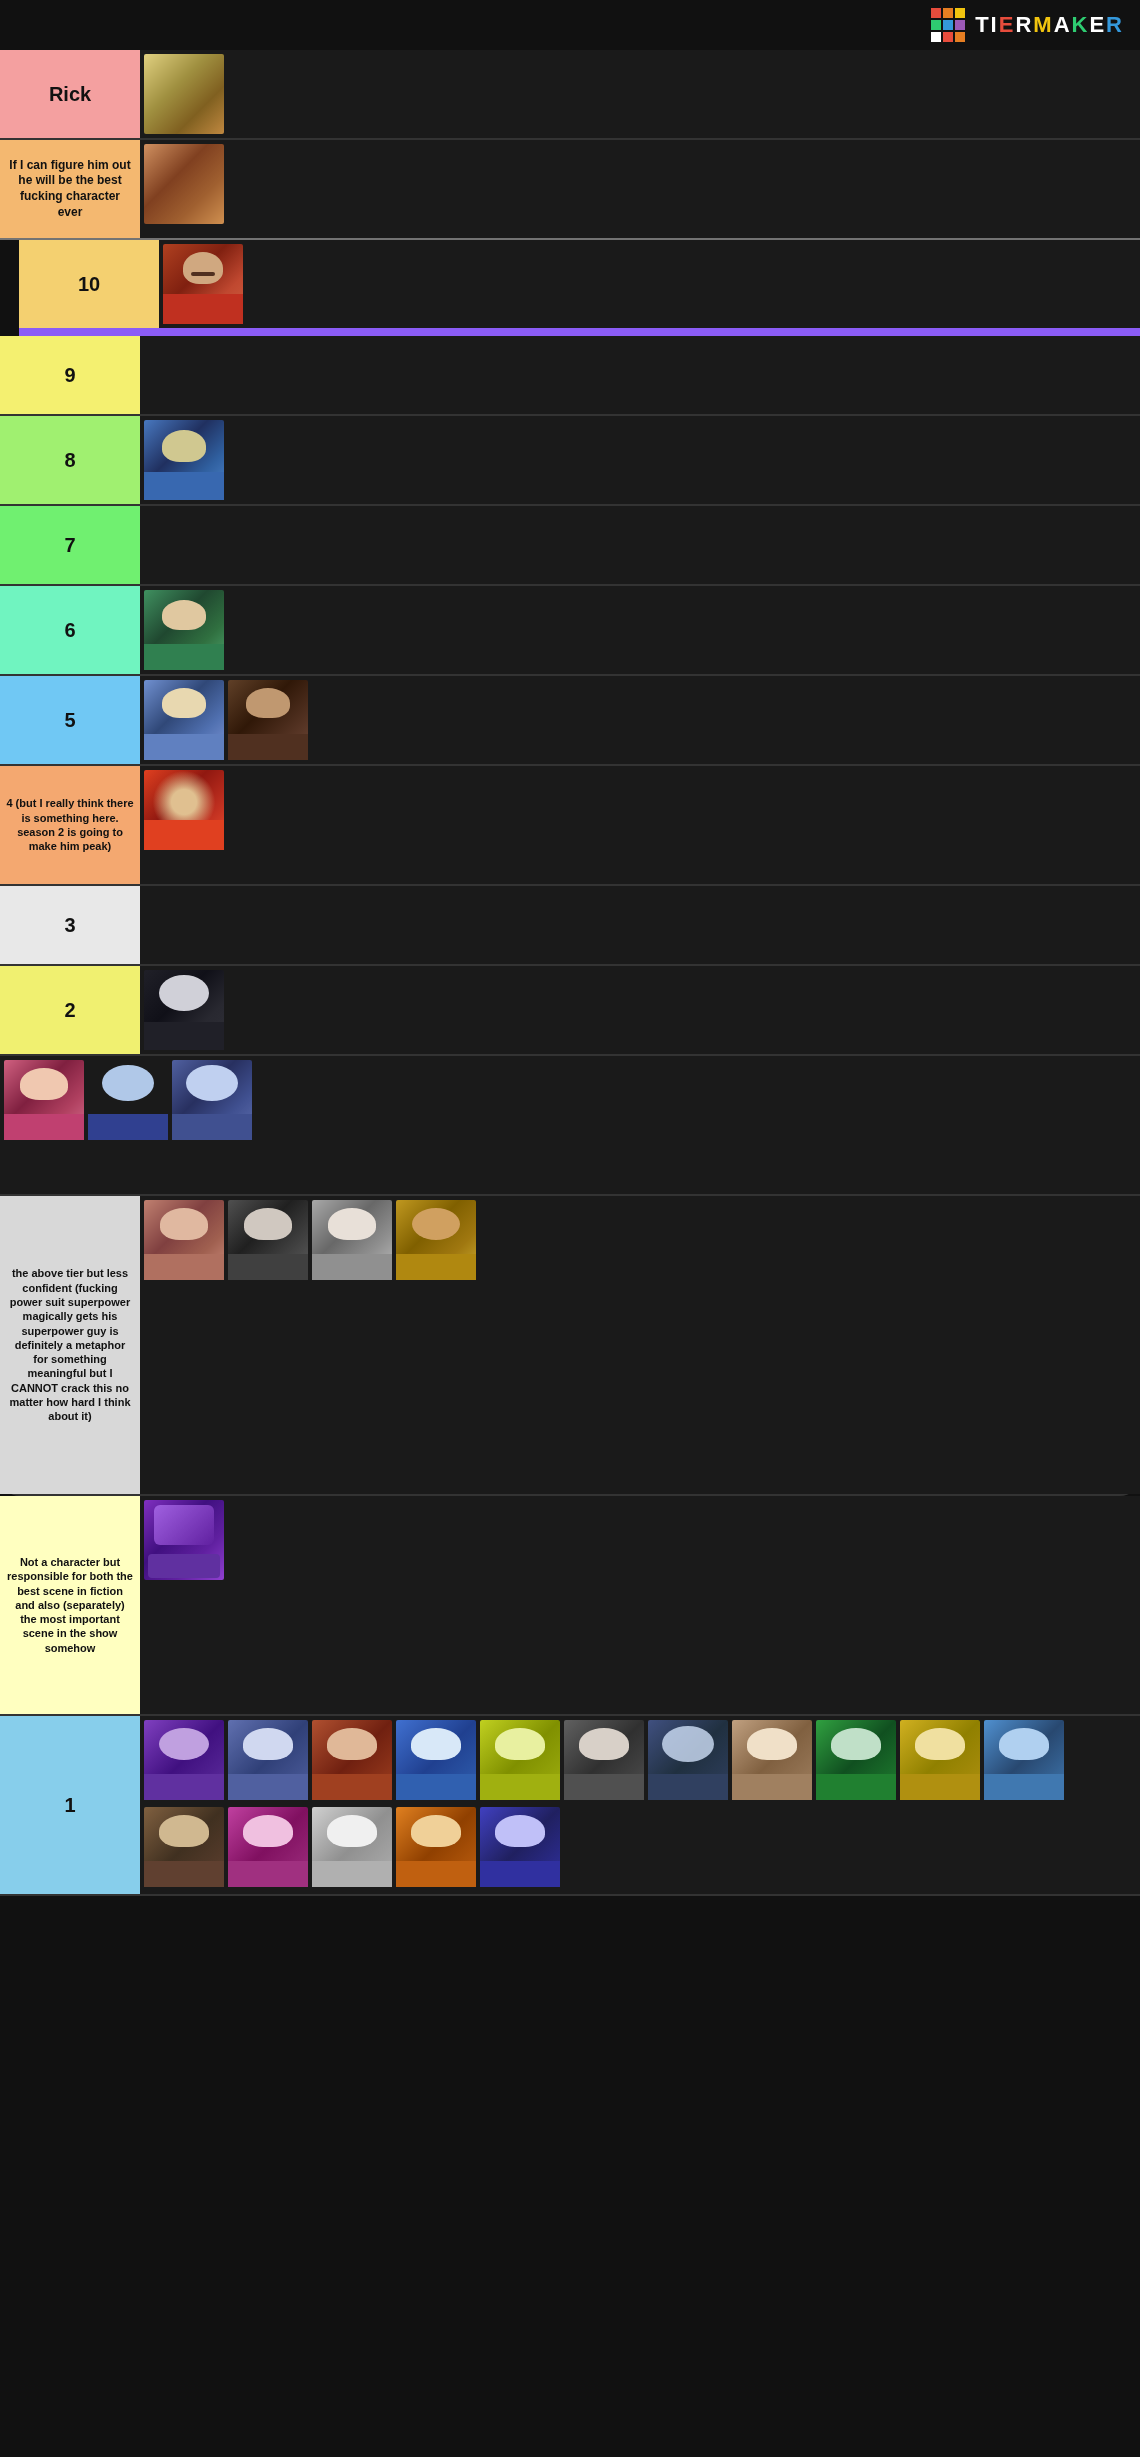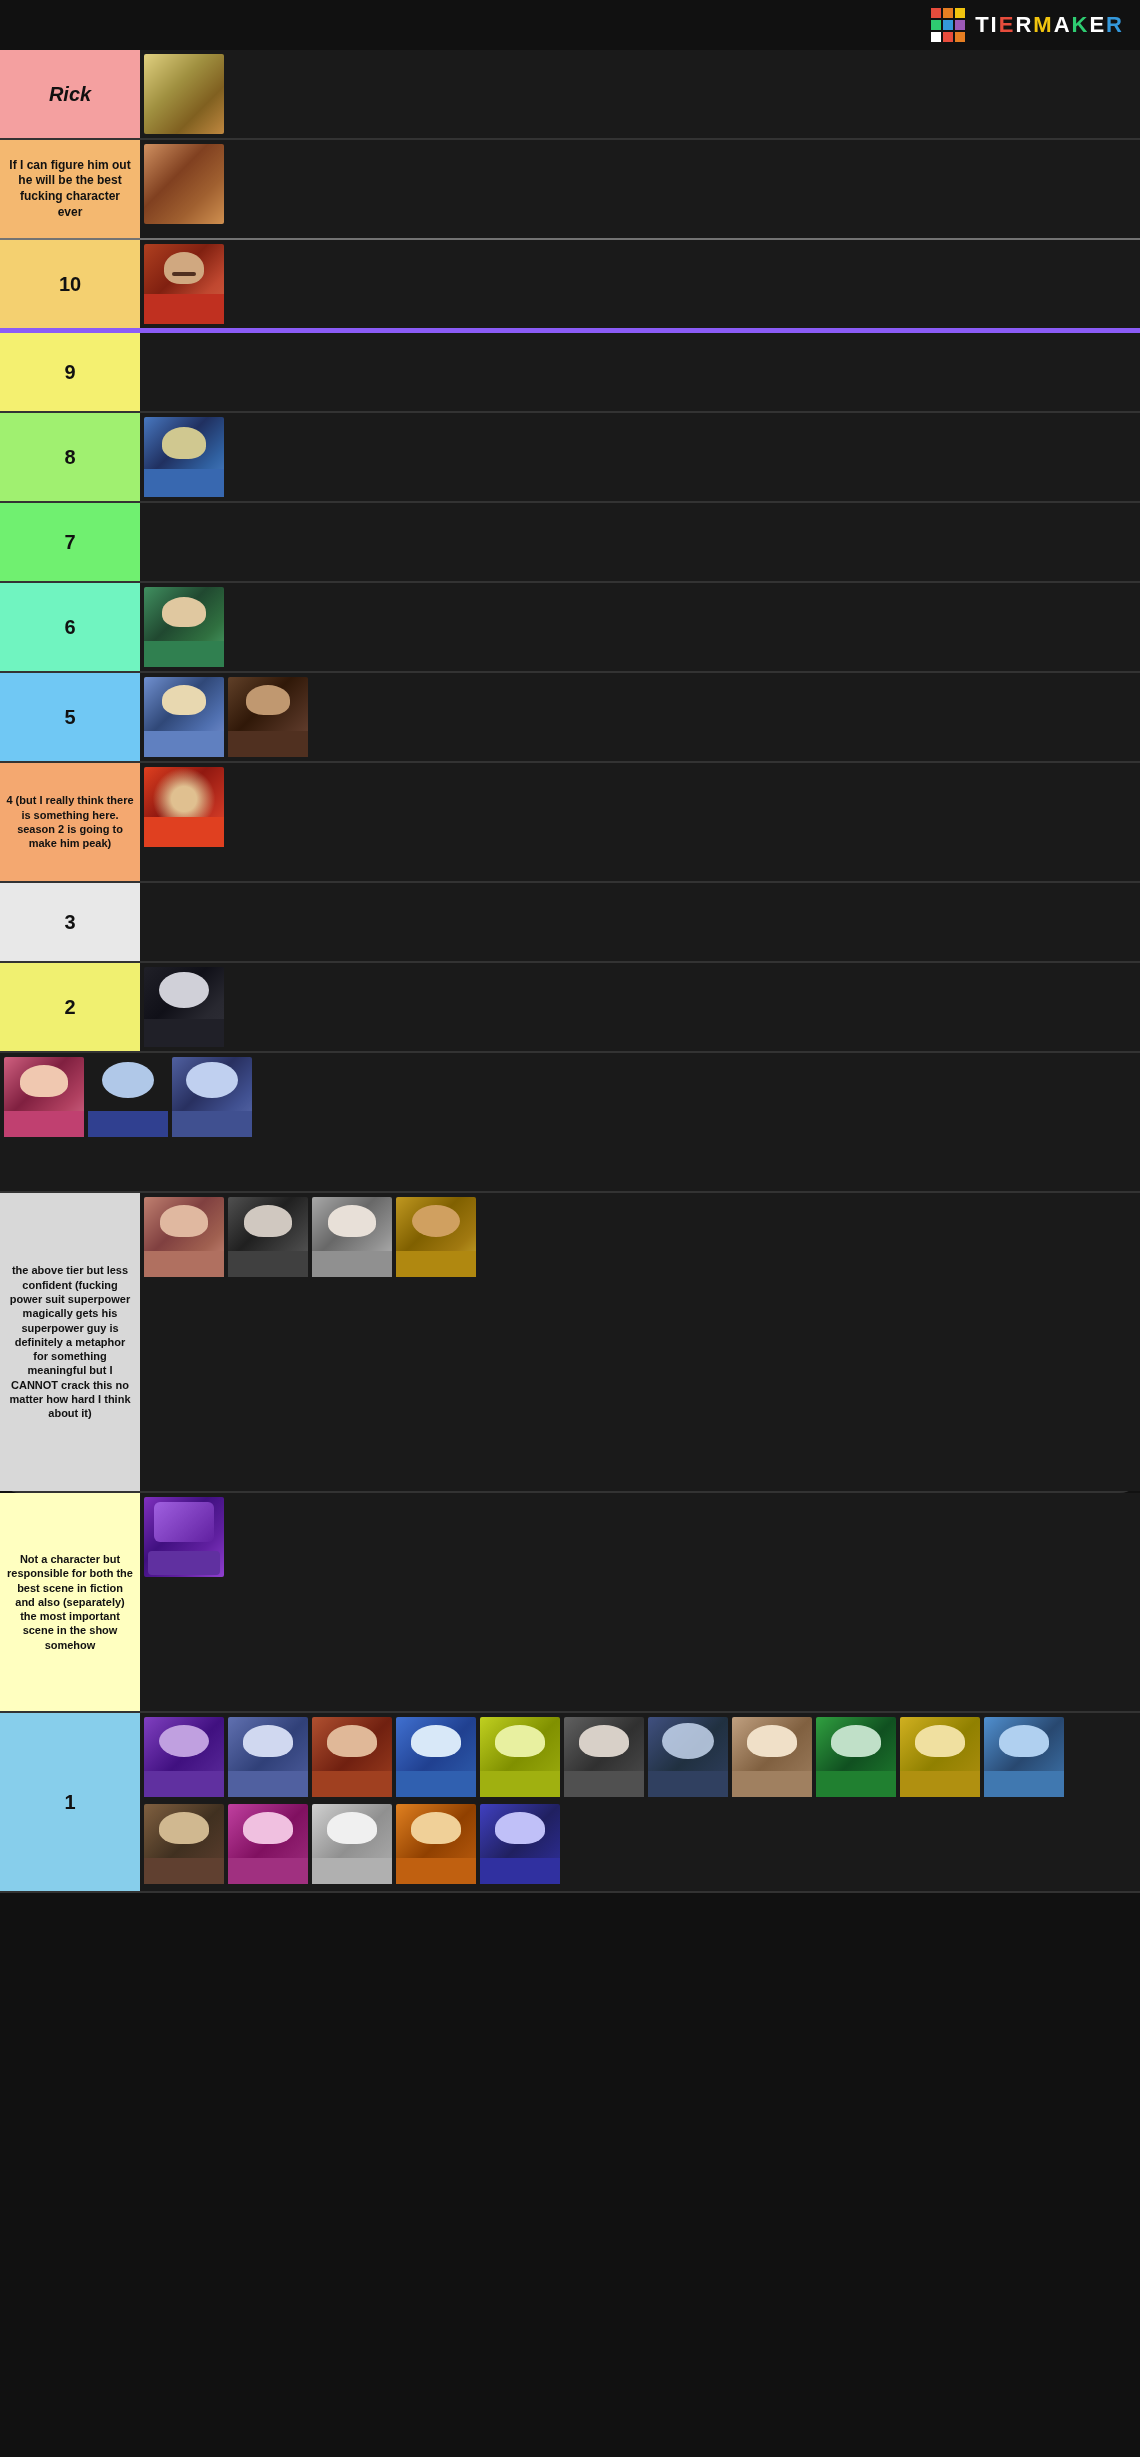--- a/index.html
+++ b/index.html
@@ -42,38 +42,38 @@
     </div>
     <span style="color:white; font-family:Arial,sans-serif; font-size:22px; font-weight:900; text-transform:uppercase; letter-spacing:2px;">
       Ti<span style="color:#e74c3c;">E</span>R<span style="color:#f1c40f;">M</span>a<span style="color:#2ecc71;">K</span>e<span style="color:#3498db;">R</span>
     </span>
   </div>
 </div>
 
 <div>
 
   <div style="display:flex; min-height:80px; border-bottom:2px solid #333;">
-    <div style="width:140px;min-width:140px;background:#f4a0a0;display:flex;align-items:center;justify-content:center;text-align:center;font-weight:bold;font-size:20px;color:#111;padding:6px;font-style:italic;">
+    <div style="width:140px;min-width:140px;background:#f4a0a0;display:flex;align-items:center;justify-content:center;text-align:center;font-weight:bold;font-size:20px;color:#111;padding:6px;">
       <span>Rick</span>
     </div>
     <div style="flex:1;background:#1a1a1a;display:flex;flex-wrap:wrap;align-items:flex-start;padding:4px;gap:4px;">
       <div class="char-box char-4" style="width:80px;height:80px;border-radius:2px;background:linear-gradient(135deg,#e0d080 0%,#a09040 40%,#806020 70%,#c08840 100%);"></div>
     </div>
   </div>
 
   <div style="display:flex; min-height:100px; border-bottom:2px solid #737373;">
     <div style="width:140px;min-width:140px;background:#f4b870;display:flex;align-items:center;justify-content:center;text-align:center;font-weight:bold;font-size:12px;color:#111;padding:6px;line-height:1.3;">
       <span>If I can figure him out he will be the best fucking character ever</span>
     </div>
     <div style="flex:1;background:#1a1a1a;display:flex;flex-wrap:wrap;align-items:flex-start;padding:4px;gap:4px;">
       <div style="width:80px;height:80px;border-radius:2px;background:linear-gradient(135deg,#d09060 0%,#804020 40%,#a06030 70%,#d09050 100%);"></div>
     </div>
   </div>
 
-  <div style="display:flex; min-height:80px; border-bottom:5px solid #8b5cf6;">
+  <div style="display:flex; min-height:80px; border-bottom:8px solid #8b5cf6;margin-left:19px;">
     <div style="width:140px;min-width:140px;background:#f4d070;display:flex;align-items:center;justify-content:center;text-align:center;font-weight:bold;font-size:20px;color:#111;padding:6px;">
       <span>10</span>
     </div>
     <div style="flex:1;background:#1a1a1a;display:flex;flex-wrap:wrap;align-items:flex-start;padding:4px;gap:4px;">
       <div style="width:80px;height:80px;border-radius:2px;background:linear-gradient(135deg,#b04020 0%,#802010 40%,#c04830 70%,#d06040 100%);position:relative;">
 
         <div style="position:absolute;bottom:0;left:0;right:0;height:30px;background:#c03020;"></div>
         <div style="position:absolute;top:8px;left:20px;right:20px;height:32px;background:#d0a880;border-radius:50% 50% 40% 40%;"></div>
         <div style="position:absolute;top:28px;left:28px;right:28px;height:4px;background:#503020;border-radius:2px;"></div>
       </div>

